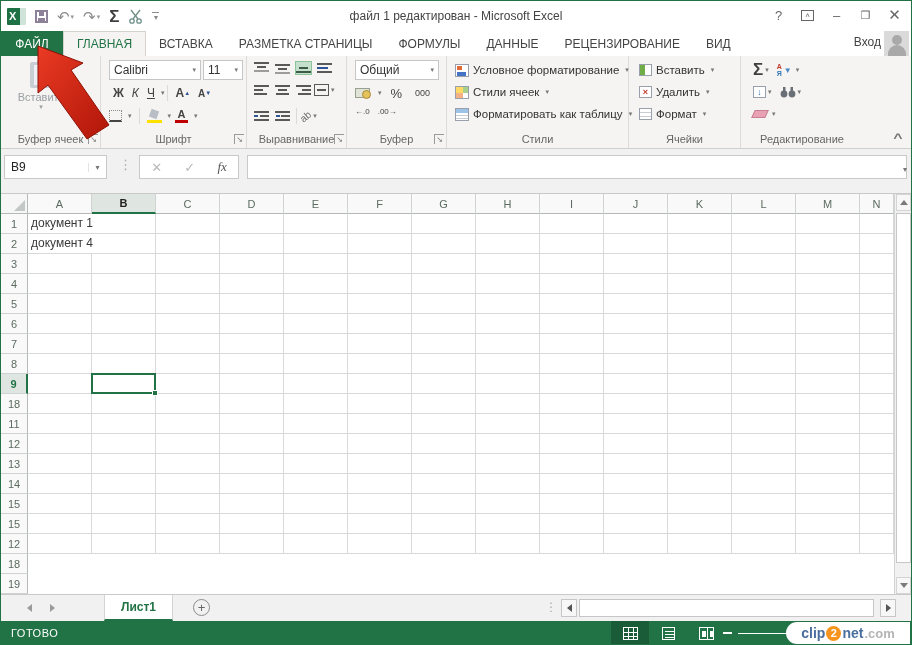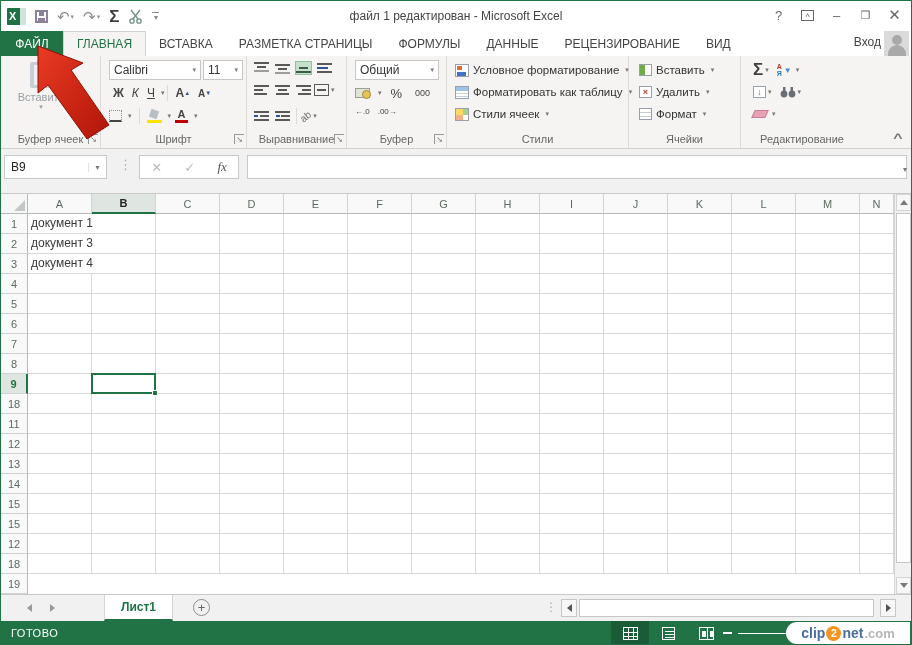--- a/index.html
+++ b/index.html
@@ -304,27 +304,27 @@
     </div>
 
     <div class="rgroup" style="left:446px;width:182px;">
       <div id="styles-stack" style="position:absolute;left:8px;top:3px;">
           <div class="stack-btn">
             <span class="cf-ic"></span>
             <span>Условное форматирование</span>
             <span class="drop7">▾</span>
           </div>
           <div class="stack-btn">
+            <span class="cs-ic"></span>
+            <span>Стили ячеек</span>
+            <span class="drop7">▾</span>
+          </div>
+          <div class="stack-btn">
             <span class="fat-ic"></span>
             <span>Форматировать как таблицу</span>
-            <span class="drop7">▾</span>
-          </div>
-          <div class="stack-btn">
-            <span class="cs-ic"></span>
-            <span>Стили ячеек</span>
             <span class="drop7">▾</span>
           </div>
         </div>
       <div class="glabel">Стили</div>
     </div>
 
     <div class="rgroup" style="left:628px;width:112px;">
       <div id="cells-stack" style="position:absolute;left:10px;top:3px;">
           <div class="stack-btn">
             <span class="ins-ic"></span>
@@ -451,36 +451,20 @@
           <div class="gcell" style="width: 64px;"></div>
           <div class="gcell" style="width: 64px;"></div>
           <div class="gcell" style="width: 64px;"></div>
           <div class="gcell" style="width: 64px;"></div>
           <div class="gcell" style="width: 64px;"></div>
           <div class="gcell" style="width: 64px;"></div>
           <div class="gcell" style="width: 64px;"></div>
           <div class="gcell" style="width: 34px;"></div>
         </div>
         <div class="grow-line">
-          <div class="gcell spill" style="width: 64px;">документ 3</div>
-          <div class="gcell" style="width: 64px;"></div>
-          <div class="gcell" style="width: 64px;"></div>
-          <div class="gcell" style="width: 64px;"></div>
-          <div class="gcell" style="width: 64px;"></div>
-          <div class="gcell" style="width: 64px;"></div>
-          <div class="gcell" style="width: 64px;"></div>
-          <div class="gcell" style="width: 64px;"></div>
-          <div class="gcell" style="width: 64px;"></div>
-          <div class="gcell" style="width: 64px;"></div>
-          <div class="gcell" style="width: 64px;"></div>
-          <div class="gcell" style="width: 64px;"></div>
-          <div class="gcell" style="width: 64px;"></div>
-          <div class="gcell" style="width: 34px;"></div>
-        </div>
-        <div class="grow-line">
           <div class="gcell spill" style="width: 64px;">документ 4</div>
           <div class="gcell" style="width: 64px;"></div>
           <div class="gcell" style="width: 64px;"></div>
           <div class="gcell" style="width: 64px;"></div>
           <div class="gcell" style="width: 64px;"></div>
           <div class="gcell" style="width: 64px;"></div>
           <div class="gcell" style="width: 64px;"></div>
           <div class="gcell" style="width: 64px;"></div>
           <div class="gcell" style="width: 64px;"></div>
           <div class="gcell" style="width: 64px;"></div>

